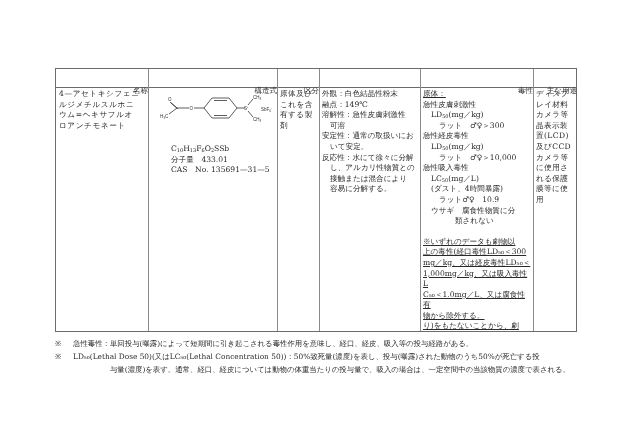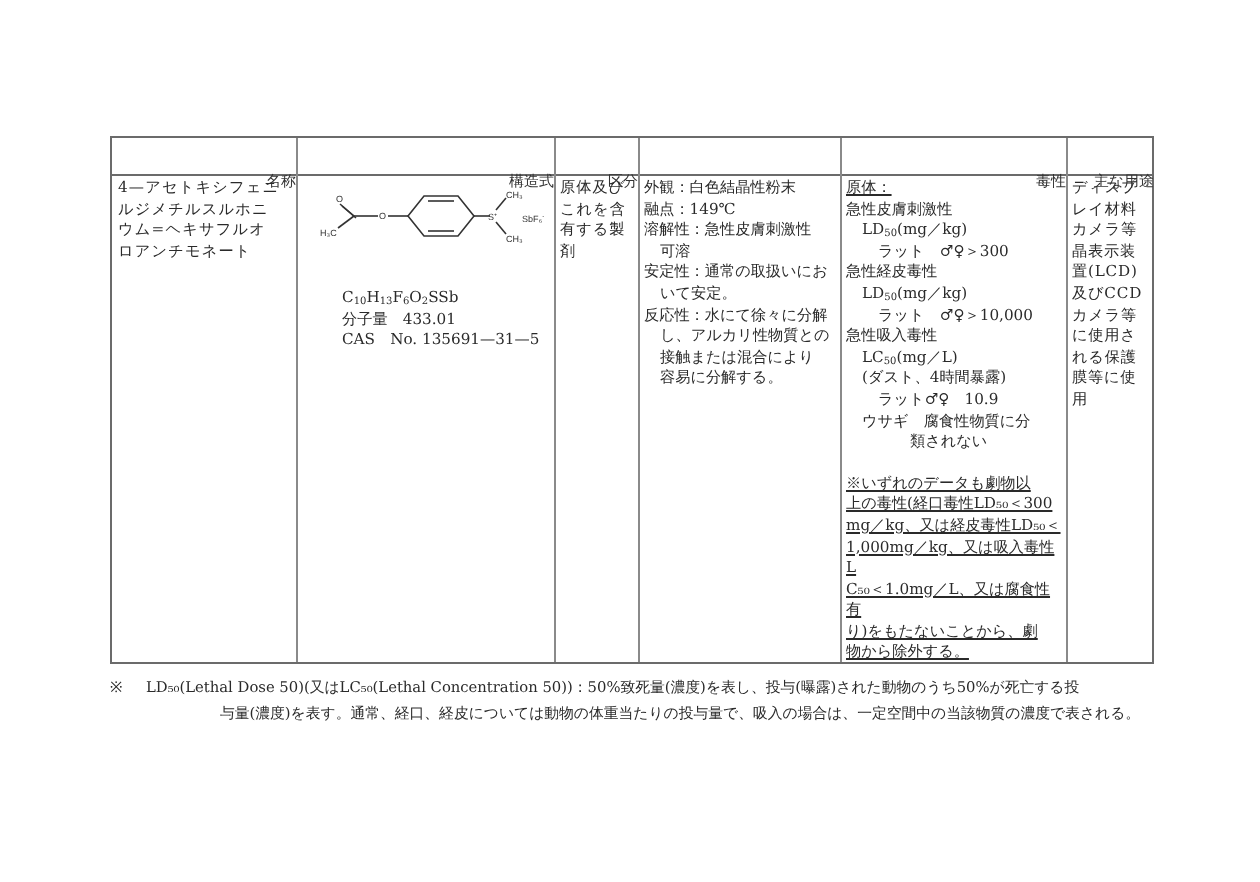--- a/index.html
+++ b/index.html
@@ -114,35 +114,36 @@
     <p class="ind1">(ダスト、4時間暴露)</p>
     <p class="ind2">ラット♂♀　10.9</p>
     <p class="ind1">ウサギ　腐食性物質に分</p>
     <p class="ind3">類されない</p>
     <div style="height:10px"></div>
     <p class="u">※いずれのデータも劇物以</p>
     <p class="u">上の毒性(経口毒性LD₅₀＜300</p>
     <p class="u">mg／kg、又は経皮毒性LD₅₀＜</p>
     <p class="u">1,000mg／kg、又は吸入毒性L</p>
     <p class="u">C₅₀＜1.0mg／L、又は腐食性有</p>
+    <p class="u">物から除外する。</p>
     <p class="u">り)をもたないことから、劇</p>
-    <p class="u">物から除外する。</p>
   </div>
 
   <div class="cell" style="left:480px;width:41px;letter-spacing:0.4px">
     <p>ディスプ</p>
     <p>レイ材料</p>
     <p>カメラ等</p>
     <p>晶表示装</p>
     <p>置(LCD)</p>
     <p>及びCCD</p>
     <p>カメラ等</p>
     <p>に使用さ</p>
     <p>れる保護</p>
     <p>膜等に使</p>
     <p>用</p>
   </div>
 </div>
 
 <div class="notes">
+  <p><span class="mark">※</span><span>急性毒性：単回投与(曝露)によって短期間に引き起こされる毒性作用を意味し、経口、経皮、吸入等の投与経路がある。</span></p>
   <p><span class="mark">※</span><span>LD₅₀(Lethal Dose 50)(又はLC₅₀(Lethal Concentration 50))：50%致死量(濃度)を表し、投与(曝露)された動物のうち50%が死亡する投</span></p>
   <p class="cont">与量(濃度)を表す。通常、経口、経皮については動物の体重当たりの投与量で、吸入の場合は、一定空間中の当該物質の濃度で表される。</p>
 </div>
 
 </body></html>

